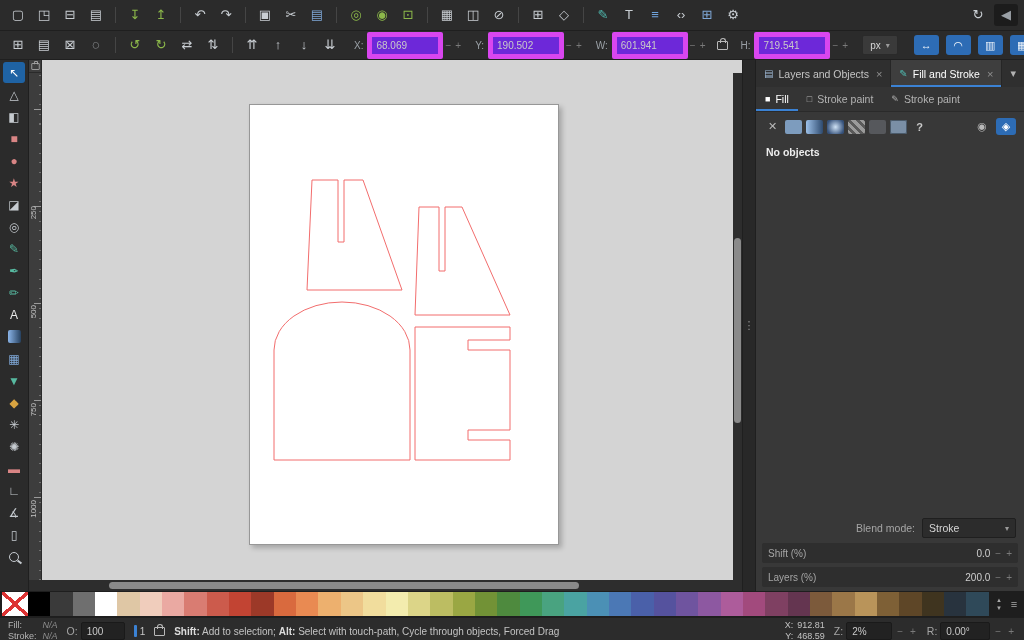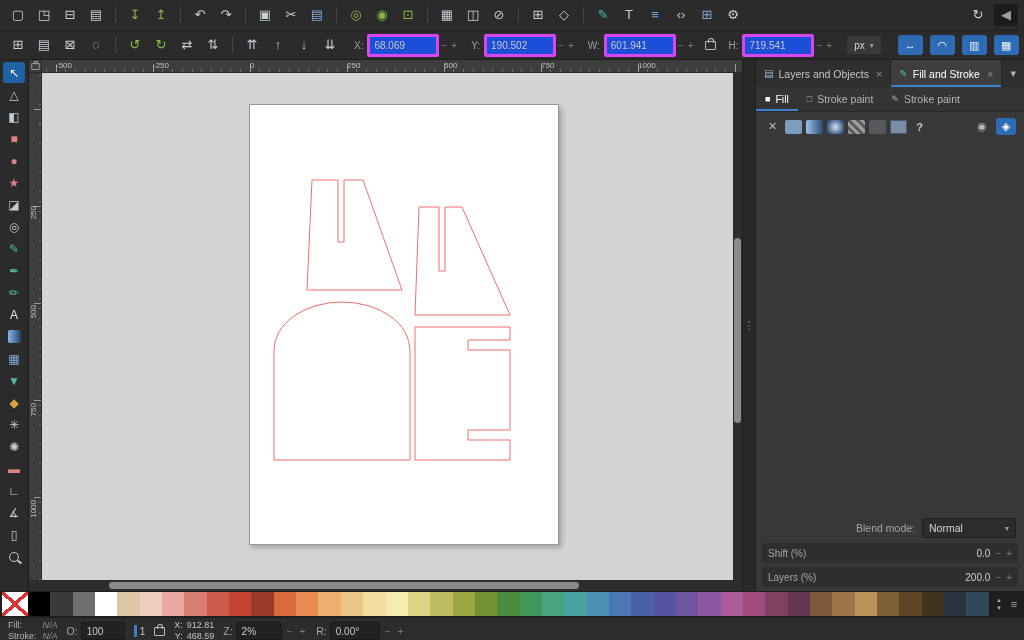--- a/index.html
+++ b/index.html
@@ -13,21 +13,21 @@
   #commandbar{height:30px}
   #toolcontrols{height:28px}
   .cbi{width:24px;height:22px;line-height:22px;text-align:center;font-size:13px;
     color:#c9ced3;border-radius:3px;display:inline-flex;align-items:center;justify-content:center}
   .cbi.dark{background:#1c1c1c;color:#9aa0a6}
   .sep{width:1px;height:16px;background:#454545;margin:0 5px;flex:none}
   #cb-right{margin-left:auto;display:flex;gap:4px;align-items:center}
 
   .fld{display:flex;align-items:center;margin-left:10px}
   .flabel{color:#9aa0a6;margin-right:4px;font-size:10px}
-  .fbox{width:58px;height:17px;background:#1d4ed8;border:3px solid #d946ef;border-radius:2px;
+  .fbox{width:58px;height:17px;background:#6d28d9;border:5px solid #d946ef;border-radius:2px;
     color:#c9c9c9;font-size:10px;display:flex;align-items:center;padding:0 4px}
   .spin{color:#7a7a7a;font-size:10px;margin:0 2px;cursor:default}
   .unitdd{margin-left:10px;height:18px;background:#3a3a3a;border:1px solid #2a2a2a;border-radius:2px;
     display:flex;align-items:center;gap:5px;padding:0 7px;font-size:10px;color:#d5d5d5}
   #tc-toggles{display:flex;margin-left:14px;gap:7px}
   .btoggle{width:25px;height:20px;background:#2d6cb5;border-radius:3px;color:#eef4fb;
     display:flex;align-items:center;justify-content:center;font-size:11px}
 
   
   #main{display:flex;height:531px;flex:none}
@@ -269,29 +269,20 @@
         <span class="tool">▯</span>
         <span class="tool">
           <span class="mag"></span>
         </span>
       </div>
 
     <div id="canvas-area">
       <div id="ruler-corner">
         <span class="css-lock" style="transform:scale(.75)"></span>
       </div>
-      <div id="ruler-top">
-          <span class="rl-h" style="left: 14px;">-500</span>
-          <span class="rl-h" style="left: 111px;">-250</span>
-          <span class="rl-h" style="left: 208px;">0</span>
-          <span class="rl-h" style="left: 305px;">250</span>
-          <span class="rl-h" style="left: 402px;">500</span>
-          <span class="rl-h" style="left: 499px;">750</span>
-          <span class="rl-h" style="left: 596px;">1000</span>
-        </div>
       <div id="ruler-left">
           <span class="rl-v" style="top: 133px;">250</span>
           <span class="rl-v" style="top: 232px;">500</span>
           <span class="rl-v" style="top: 330px;">750</span>
           <span class="rl-v" style="top: 427px;">1000</span>
         </div>
 
       <div id="viewport">
         <div id="page">
           <svg id="page-svg" viewBox="0 0 308 439">
@@ -353,27 +344,28 @@
             <span class="ptype pt-solid" style="background: rgb(86, 88, 92);"></span>
             <span class="ptype pt-mesh"></span>
             <span class="ptype pt-q">?</span>
           </span>
         <span id="fill-rule-box">
             <span class="frbtn">◉</span>
             <span class="frbtn active">◈</span>
           </span>
       </div>
 
+      <div id="no-objects">No objects</div>
 
       <div id="fs-spacer"></div>
 
       <div id="blend-row">
         <span class="mutedlbl">Blend mode:</span>
         <span id="blend-select">
-          <span>Normal</span>
+          <span>Stroke</span>
           <span style="font-size:8px;color:#9a9a9a">▾</span>
         </span>
       </div>
 
       <div class="slider-row">
         <span>Shift (%)</span>
         <span class="val">0.0</span>
         <span class="spin">−</span>
         <span class="spin">+</span>
       </div>
@@ -451,20 +443,21 @@
     </span>
     <span class="zgroup">
       <span class="mutedlbl">O:</span>
       <span class="sbox" style="width:32px">100</span>
     </span>
     <span id="layer-chip">
       <span id="layer-bar"></span>
       <span>1</span>
     </span>
     <span class="css-lock"></span>
+    <span id="status-msg"><span class="msg-b">Shift:</span><span> Add to selection; </span><span class="msg-b">Alt:</span><span> Select with touch-path, Cycle through objects, Forced Drag</span></span>
     <span id="coords">
       <span>X:</span>
       <span>912.81</span>
       <span>Y:</span>
       <span>468.59</span>
     </span>
     <span class="zgroup">
       <span class="mutedlbl">Z:</span>
       <span class="sbox" style="width:34px">2%</span>
       <span class="spin">−</span>

